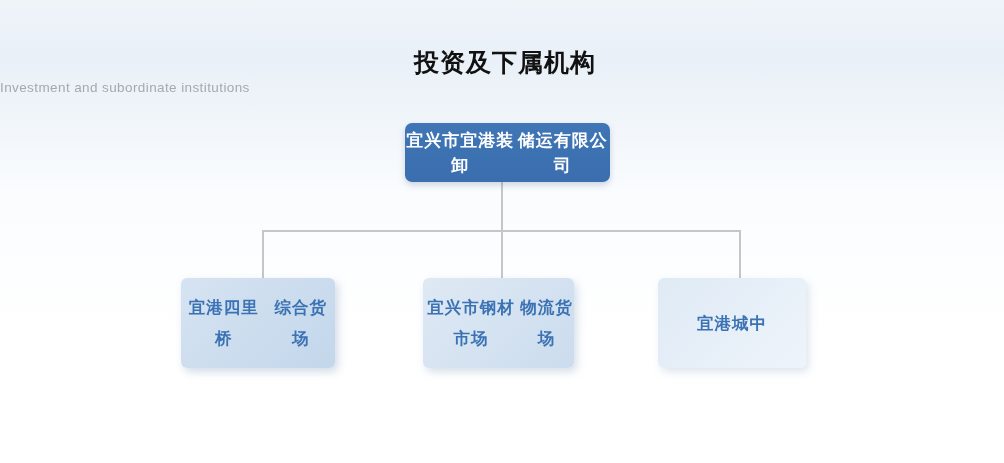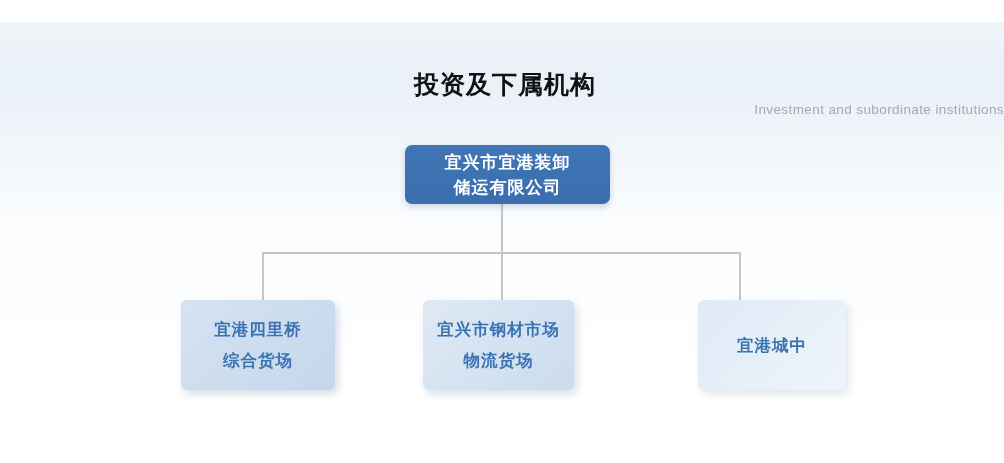--- a/index.html
+++ b/index.html
@@ -8,47 +8,46 @@
     width: 1004px;
     height: 463px;
     overflow: hidden;
     font-family: "Liberation Sans", "DejaVu Sans", sans-serif;
   }
   .page {
     position: relative;
     width: 1004px;
     height: 334px;
     background: linear-gradient(180deg, #eff4f9 0%, #e9f0f7 18%, #fafcfe 58%, #ffffff 100%);
-    margin-top: 22px;
   }
   .title {
     position: absolute;
     top: 46px;
     left: 0;
     width: 1010px;
     text-align: center;
     font-size: 25px;
     font-weight: bold;
     color: #111111;
     letter-spacing: 1px;
   }
   .subtitle {
     position: absolute;
     top: 80px;
     left: 0;
     width: 1004px;
-    text-align: right;
+    text-align: left;
     font-size: 13.5px;
     color: #a5a9ad;
     letter-spacing: 0.4px;
   }
   .node {
     position: absolute;
     display: flex;
-    flex-direction: column;
+    flex-direction: row;
     align-items: center;
     justify-content: center;
     text-align: center;
     box-sizing: border-box;
   }
   .root-node {
     left: 405px;
     top: 123px;
     width: 205px;
     height: 59px;
@@ -77,21 +76,21 @@
     background: linear-gradient(135deg, #d6e3f2 0%, #c3d7eb 100%);
     box-shadow: 3px 4px 9px rgba(110, 140, 175, 0.30);
   }
   .child-2 {
     left: 423px;
     width: 151px;
     background: linear-gradient(135deg, #dfe9f4 0%, #cbdcee 100%);
     box-shadow: 3px 4px 9px rgba(110, 140, 175, 0.28);
   }
   .child-3 {
-    left: 698px;
+    left: 658px;
     width: 148px;
     background: linear-gradient(135deg, #dfeaf5 0%, #eef4fb 100%);
     box-shadow: 3px 4px 9px rgba(110, 140, 175, 0.22);
     align-items: center;
   }
   .line {
     position: absolute;
     background: #c5c6c8;
   }
   .line-root-stub  { left: 501px; top: 182px; width: 2px;  height: 49px; }

